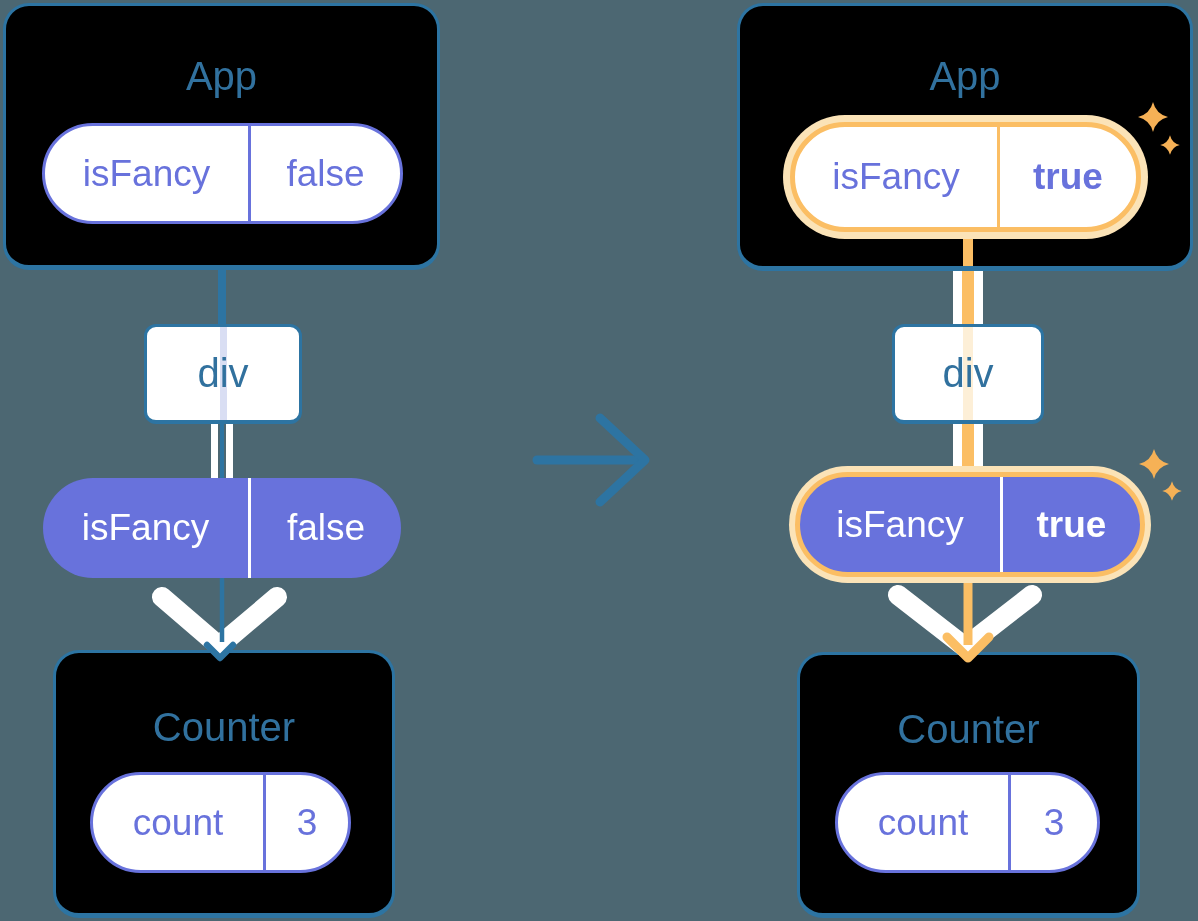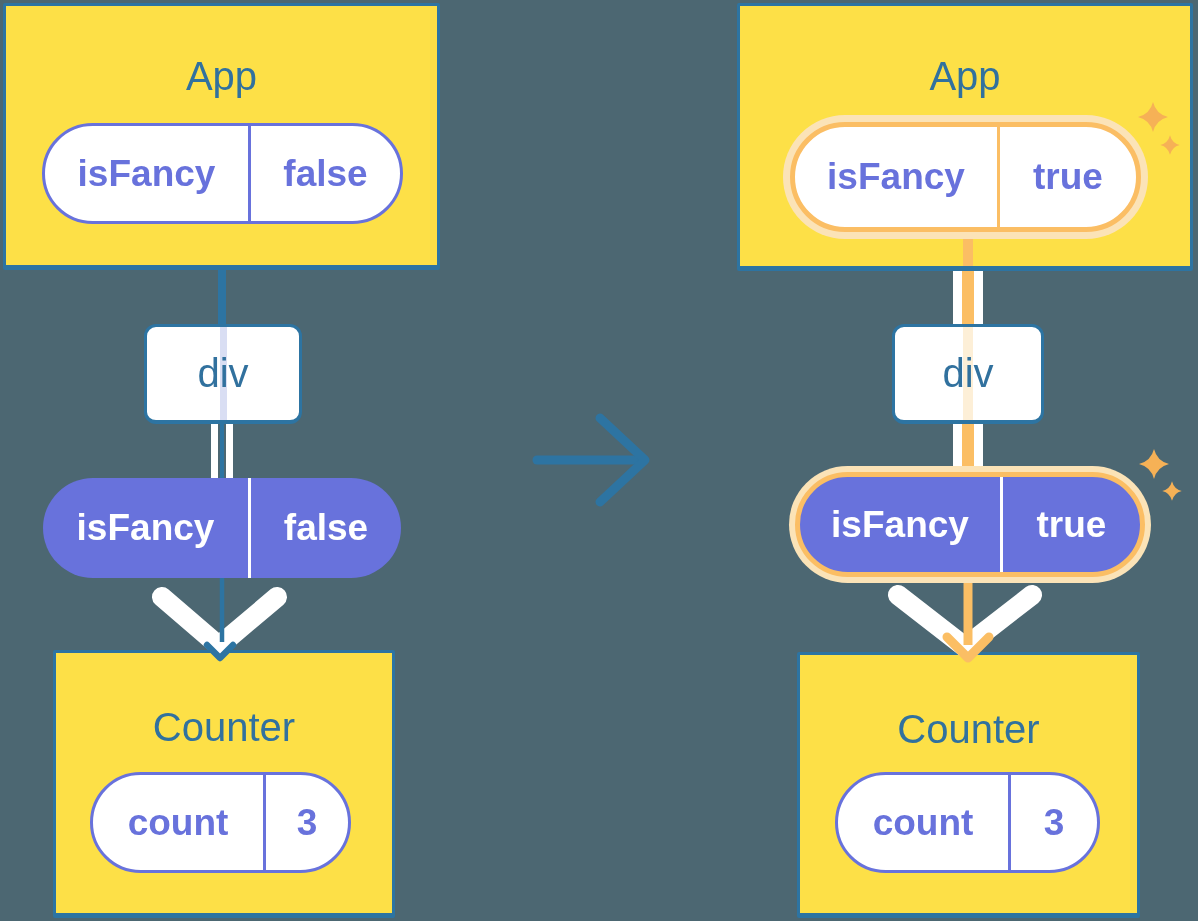--- a/index.html
+++ b/index.html
@@ -1,33 +1,33 @@
 <!DOCTYPE html>
 <html><head>
 <meta charset="utf-8">
 <style>
   html,body{margin:0;padding:0;background:#4C6772;}
   .stage{position:relative;width:1198px;height:921px;background:#4C6772;
          font-family:"Liberation Sans",sans-serif;overflow:hidden;}
-  .card{position:absolute;background:#fde047;border:3px solid #2D74A2;border-bottom-width:5px;
-        border-radius:2px;box-sizing:border-box;}
+  .card{position:absolute;background:#000000;border:3px solid #2D74A2;border-bottom-width:5px;
+        border-radius:26px;box-sizing:border-box;}
   .box{position:absolute;background:#fff;border:3px solid #2D74A2;border-bottom-width:4px;
        border-radius:12px;box-sizing:border-box;overflow:hidden;}
   .title{position:absolute;left:0;right:0;text-align:center;color:#31719E;
          font-size:40px;font-weight:500;line-height:1.1;}
   .box-label{position:absolute;inset:0;display:flex;align-items:center;justify-content:center;
              color:#31719E;font-size:40px;font-weight:500;}
   .pill{position:absolute;display:flex;box-sizing:border-box;}
   .outline{background:#fff;border:3px solid #6872DC;border-radius:52px;}
   .solid{background:#6872DC;border-radius:50px;}
   .fancy-outline{background:#fff;border:5px solid #FBBE64;border-radius:60px;
                  box-shadow:0 0 0 7px #FBE3B7;}
   .fancy-solid{background:#6872DC;border:5px solid #FBBE64;border-radius:55px;
                box-shadow:0 0 0 6px #FBE3B7;}
-  .cell{display:flex;align-items:center;justify-content:center;font-size:37px;font-weight:bold;}
+  .cell{display:flex;align-items:center;justify-content:center;font-size:37px;}
   .cell.grow{flex:1;text-align:right;}
   .purple-text{color:#6872DC;}
   .white-text{color:#fff;}
   .bold{font-weight:700;}
   .div-purple{border-right:3px solid #6872DC;}
   .div-orange{border-right:3px solid #FBBE64;}
   .div-white{border-right:3px solid #fff;}
   .edge-v{position:absolute;background:#2D74A2;}
   .orange-line{position:absolute;background:#FBBE64;}
   .connector{position:absolute;}

